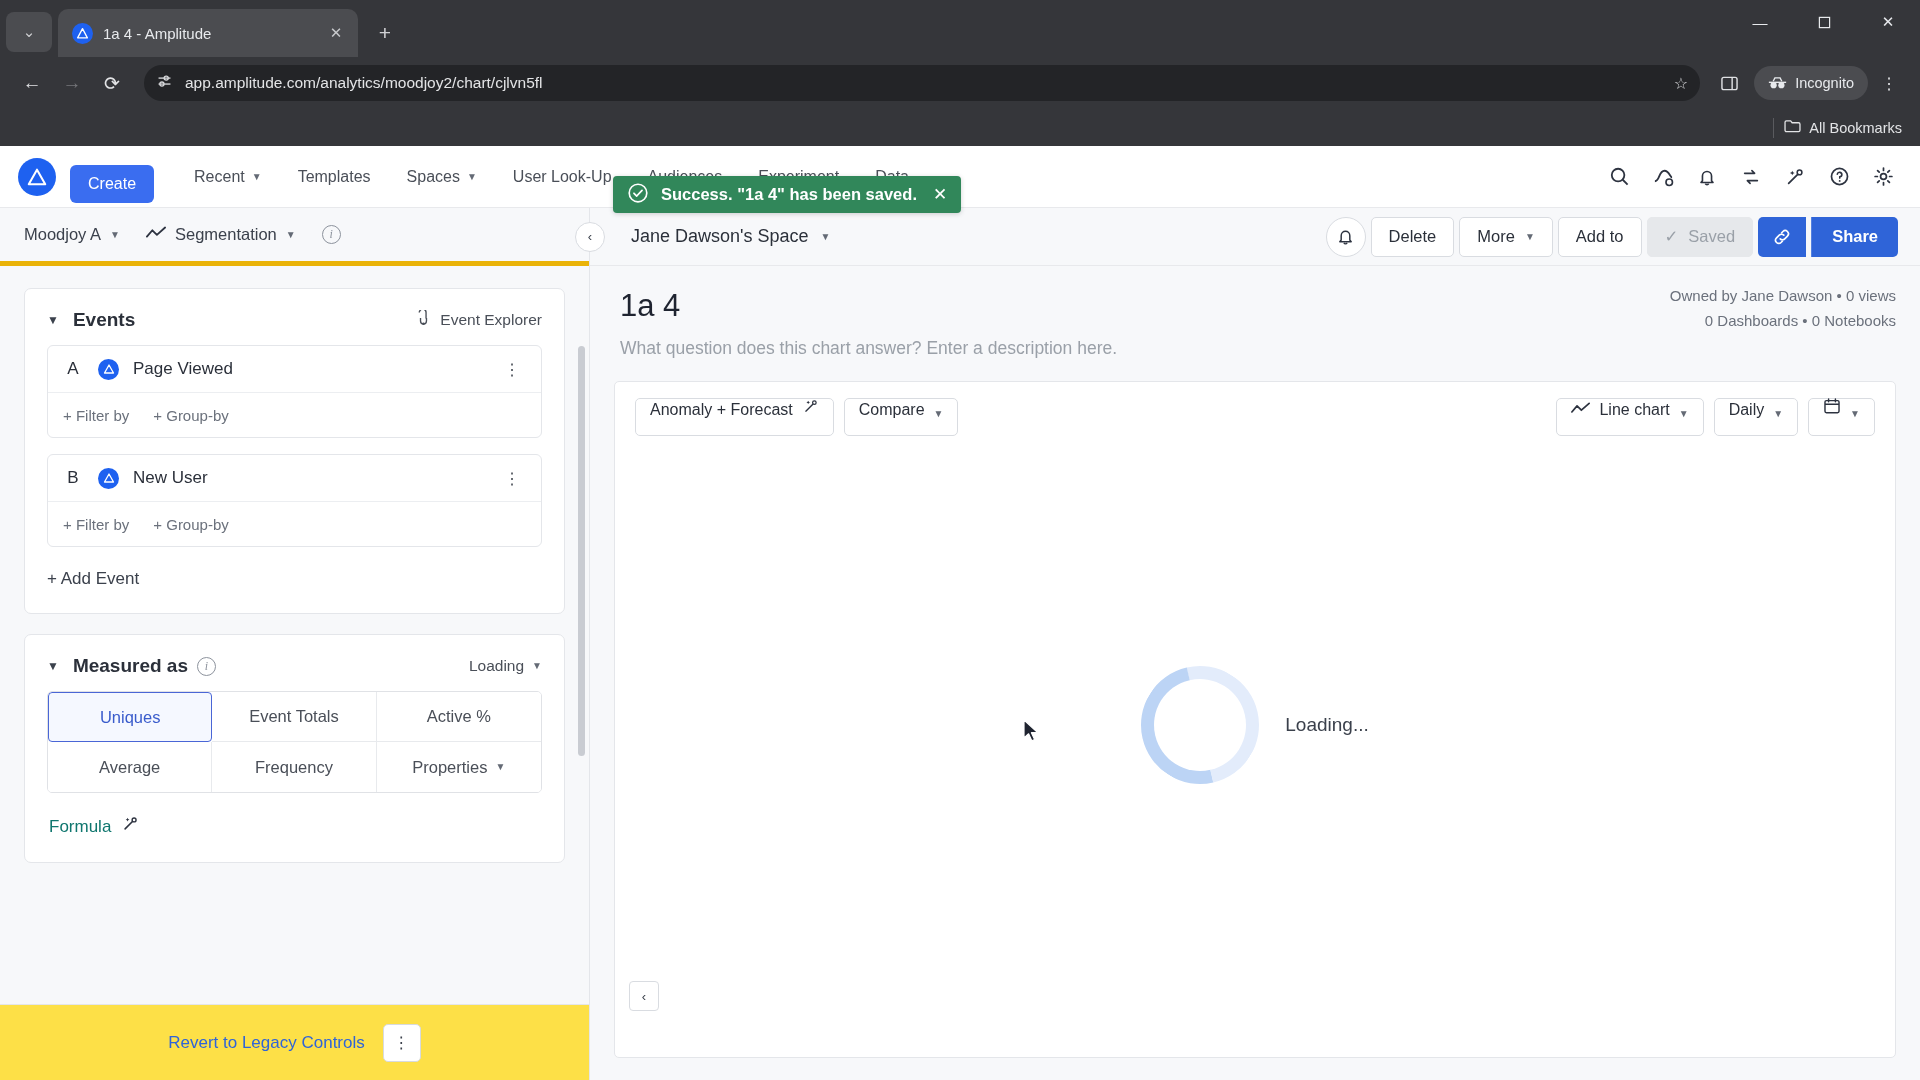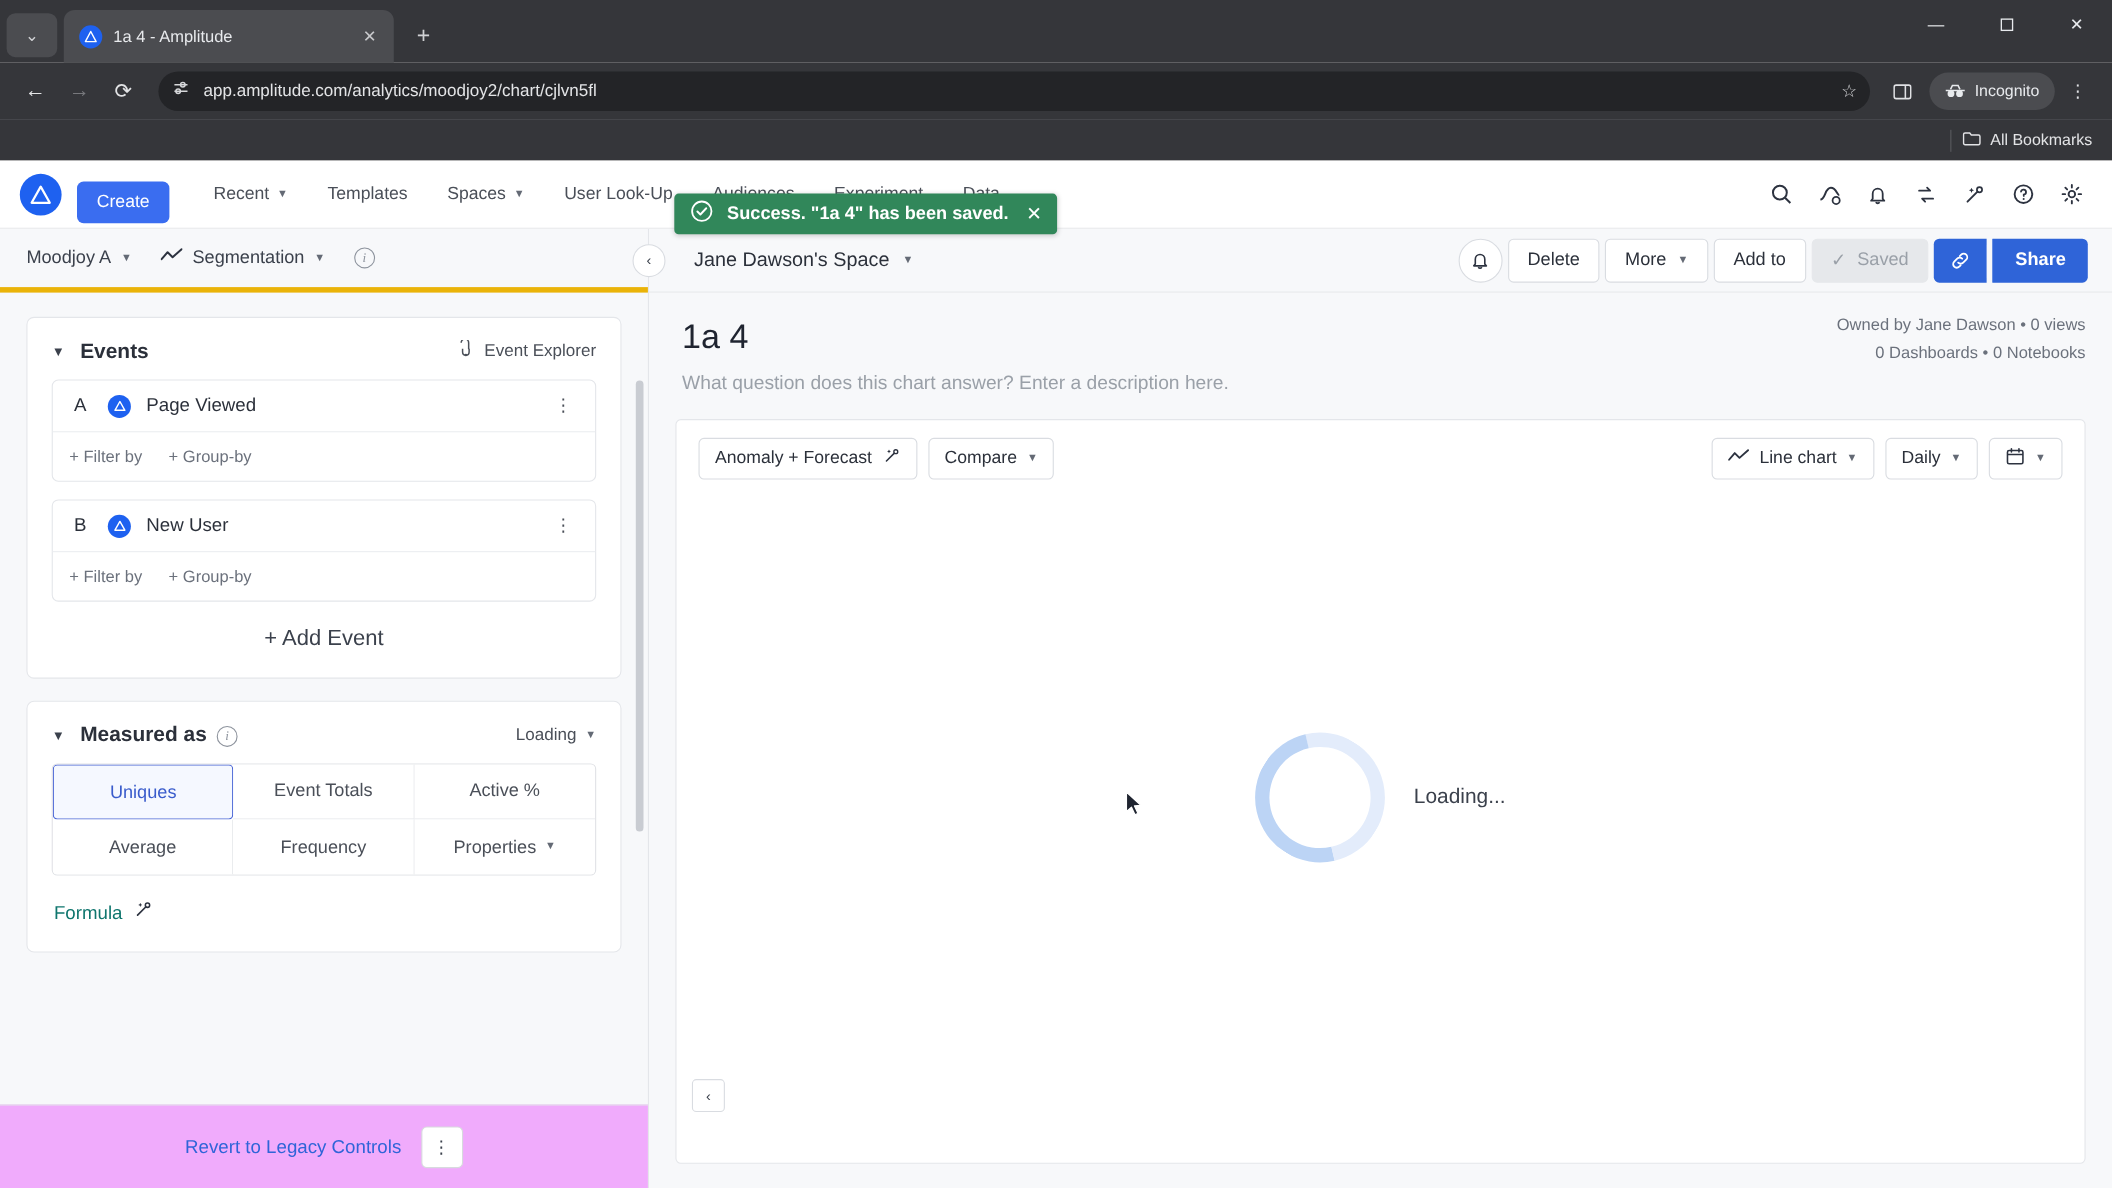--- a/index.html
+++ b/index.html
@@ -249,21 +249,21 @@
   .event-name { font-size:17px; color:#2b303a; flex:1 1 auto; }
   .kebab { color:#4a4f58; font-size:16px; cursor:pointer; padding: 0 6px; letter-spacing:1px; }
   .event-sub {
     display:flex; align-items:center; gap: 24px;
     height: 44px; padding: 0 15px;
     color:#6b717c; font-size:15px;
   }
   .event-sub span { cursor:pointer; }
   .add-event {
     padding: 22px 22px 24px 22px;
-    color:#3b414c; font-size:20px; cursor:pointer;text-align:center;
+    color:#3b414c; font-size:17px; cursor:pointer;
   }
   .measured-tabs {
     margin: 0 22px;
     border: 1px solid #e0e2e6;
     border-radius: 5px;
     overflow: hidden;
     display: grid;
     grid-template-columns: 1fr 1fr 1fr;
   }
   .mt {
@@ -286,21 +286,21 @@
   .formula-row {
     display:flex; align-items:center; gap:10px;
     padding: 22px 22px 24px 24px;
     color:#0f766e; font-size:17px; cursor:pointer;
   }
   .sidebar-footer {
     height: 76px;
     display:flex; align-items:center; justify-content:center;
     gap: 18px;
     border-top: 1px solid #e4e6ea;
-    background: #f0abfc;
+    background: #fde047;
   }
   .legacy-link { color:#2f64d8; font-size:17px; cursor:pointer; }
   .footer-kebab {
     width:38px;height:38px;border:1px solid #d7dade;border-radius:5px;
     background:#fff; display:flex;align-items:center;justify-content:center;
     color:#3b414c;font-size:16px;cursor:pointer;letter-spacing:1px;
   }
   .sb-scrollbar {
     position:absolute; right:4px; top: 80px;
     width: 7px; height: 410px; border-radius: 4px;
@@ -388,21 +388,21 @@
     overflow: hidden;
   }
   .chart-toolbar {
     display:flex; align-items:center;
     padding: 16px 20px;
     gap: 10px;
   }
   .tb-btn {
     height: 38px; border:1px solid #d9dce1; border-radius:5px;
     background:#fff; padding: 16px 14px;
-    display:flex; align-items:center; gap:9px;
+    display:flex; align-items:flex-end; gap:9px;
     font-size:16px; color:#2b303a; font-family:inherit; cursor:pointer;
   }
   .tb-right { margin-left:auto; display:flex; align-items:center; gap:10px; }
   .chart-body {
     flex: 1 1 auto;
     display:flex; flex-direction:row;
     align-items:center; justify-content:center;
     gap: 26px;
     padding-bottom: 60px;
   }

